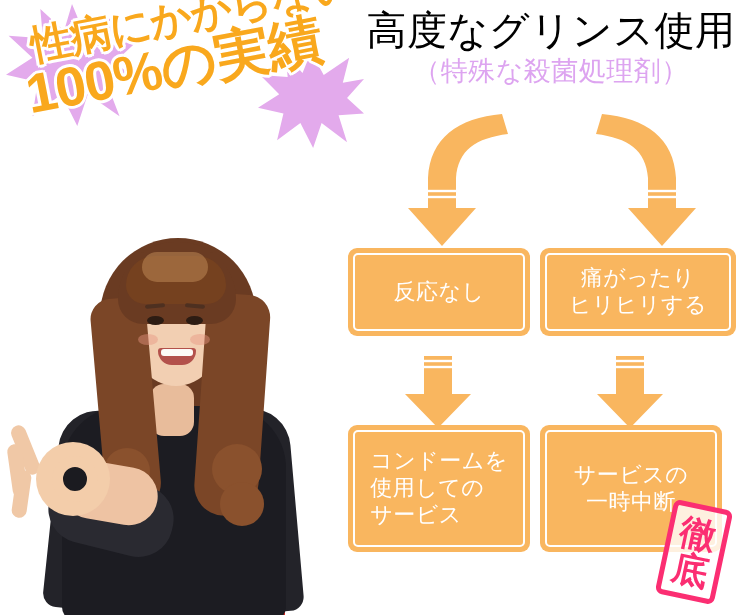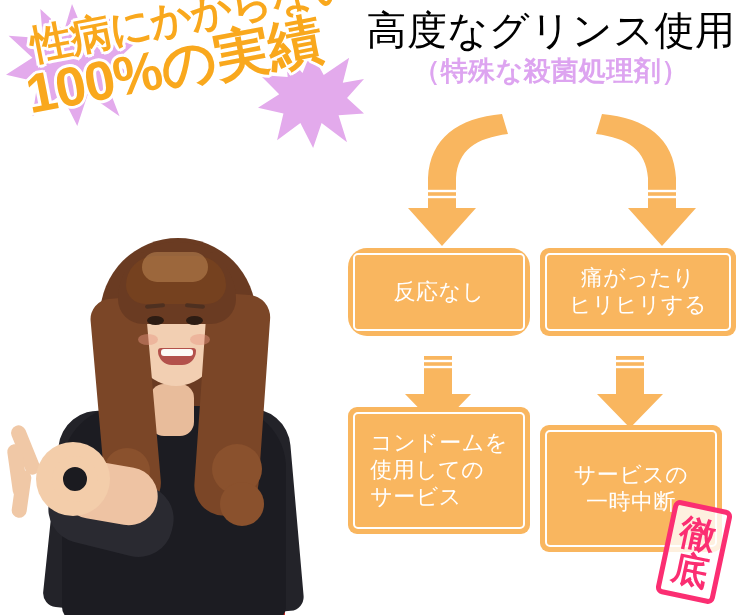--- a/index.html
+++ b/index.html
@@ -93,21 +93,21 @@
   #header-title {
     color: #000000;
     font-size: 40px;
     font-weight: 400;
     line-height: 1.12;
     letter-spacing: 0.5px;
   }
   #header-sub {
     color: #dda4f0;
     font-size: 27px;
-    font-weight: 700;
+    font-weight: 400;
     line-height: 1.2;
     letter-spacing: 0.5px;
     margin-top: 2px;
   }
 
   
   #branch-arrows {
     position: absolute;
     left: 390px;
     top: 112px;
@@ -146,23 +146,23 @@
     justify-content: center;
   }
   .flow-box .boxtext {
     color: #ffffff;
     font-size: 22px;
     line-height: 1.22;
     text-align: center;
     letter-spacing: 0.5px;
     white-space: pre-line;
   }
-  #box-r1c1 { left: 348px; top: 248px; width: 182px; height: 88px; border-radius: 19px; }
+  #box-r1c1 { left: 348px; top: 248px; width: 182px; height: 88px; }
   #box-r1c2 { left: 540px; top: 248px; width: 196px; height: 88px; }
-  #box-r2c1 { left: 348px; top: 407px; width: 182px; height: 127px; }
+  #box-r2c1 { left: 348px; top: 425px; width: 182px; height: 127px; }
   #box-r2c2 { left: 540px; top: 425px; width: 182px; height: 127px; }
 
   #box-r2c1 .boxtext { text-align: left; }
 
   
   #stamp {
     position: absolute;
     left: 664px;
     top: 504px;
     width: 60px;

